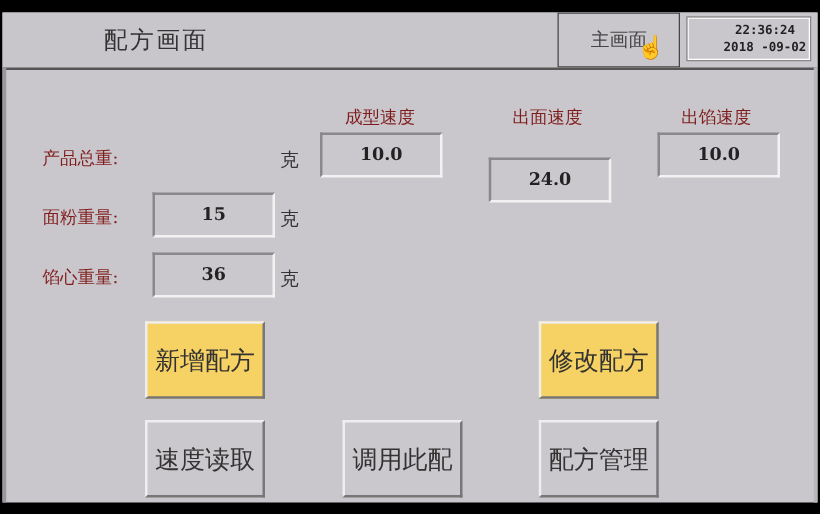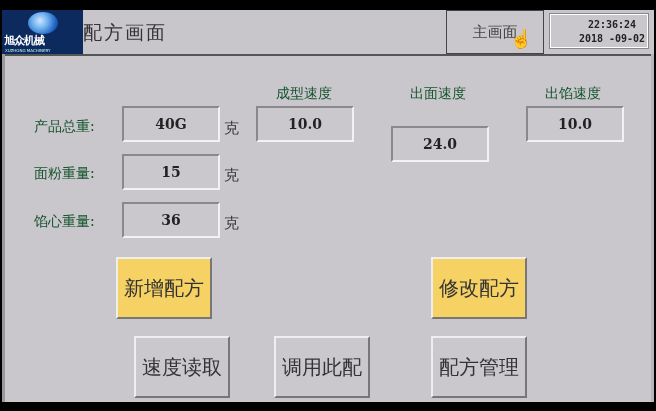--- a/index.html
+++ b/index.html
@@ -13,57 +13,51 @@
   .logo .brand { position:absolute; left:2px; top:25px; width:77px; font-size:11px; color:#fff; font-weight:bold;
         letter-spacing:-1px; font-family:"DejaVu Sans",sans-serif; line-height:12px; }
   .logo .sub { position:absolute; left:3px; top:38px; width:75px; font-size:4px; color:#cfe; line-height:5px; font-family:"DejaVu Sans",sans-serif; }
   .title { position:absolute; left:81px; top:0; width:362px; height:44px; line-height:44px; text-align:left;
         font-size:19px; color:#333; letter-spacing:2px; }
   .home-btn { position:absolute; left:444px; top:0; width:96px; height:42px; border:1px solid #444;
         background:#cac7cc; text-align:center; line-height:42px; font-size:15px; color:#444; cursor:pointer; }
   .hand { position:absolute; left:508px; top:20px; font-size:18px; color:#000; line-height:18px; }
   .clock { position:absolute; left:548px; top:4px; width:98px; height:34px; border:1px solid #fff; outline:1px solid #888;
         background:#cac7cc; text-align:center; font-family:"DejaVu Sans Mono",monospace; font-size:10px; font-weight:bold; color:#222; line-height:14px; padding-top:3px; box-sizing:border-box;padding-left:26px; }
-  .lbl { position:absolute; font-size:14px; color:#14532d; }
+  .lbl { position:absolute; font-size:14px; color:#7f1d1d; }
   .field { position:absolute; background:#cbc8cd; border-top:2px solid #8a888c; border-left:2px solid #8a888c;
         border-bottom:2px solid #f2f2f2; border-right:2px solid #f2f2f2; box-sizing:border-box;
         text-align:center; font-family:"DejaVu Serif",serif; font-size:14px; font-weight:bold; color:#222; }
   .unit { position:absolute; font-size:15px; color:#333; }
   .btn { position:absolute; width:96px; height:62px; box-sizing:border-box; text-align:center; line-height:58px;
         font-size:20px; color:#333; cursor:pointer; border-top:2px solid #eee; border-left:2px solid #eee;
         border-bottom:2px solid #777; border-right:2px solid #777; }
   .btn.yellow { background:#f6d163; }
   .btn.gray { background:#cbc8cd; }
   .rim-left { position:absolute; left:0; top:44px; width:3px; height:348px; background:#9a989c; }
   .rim-right { position:absolute; right:0; top:44px; width:3px; height:348px; background:#b8b6ba; }
 </style>
 </head>
 <body>
 
 <div class="screen">
   <div class="header">
-    <div class="logo">
-      <div class="globe"></div>
-      <div class="brand">旭众机械</div>
-      <div class="sub">XUZHONG MACHINERY</div>
-    </div>
     <div class="title">配方画面</div>
     <div class="home-btn">主画面</div>
     <div class="hand">☝</div>
     <div class="clock">
       <div>22:36:24</div>
       <div>2018 -09-02</div>
     </div>
   </div>
 
   <div class="rim-left"></div>
   <div class="rim-right"></div>
 
   <div class="lbl" style="left:32px;top:108px;">产品总重:</div>
-  <div class="field" style="left:120px;top:96px;width:98px;height:36px;line-height:32px;">40G</div>
   <div class="unit" style="left:222px;top:109px;">克</div>
 
   <div class="lbl" style="left:32px;top:155px;">面粉重量:</div>
   <div class="field" style="left:120px;top:144px;width:98px;height:36px;line-height:32px;">15</div>
   <div class="unit" style="left:222px;top:156px;">克</div>
 
   <div class="lbl" style="left:32px;top:203px;">馅心重量:</div>
   <div class="field" style="left:120px;top:192px;width:98px;height:36px;line-height:32px;">36</div>
   <div class="unit" style="left:222px;top:204px;">克</div>
 
@@ -72,16 +66,16 @@
 
   <div class="lbl" style="left:408px;top:75px;">出面速度</div>
   <div class="field" style="left:389px;top:96px;width:98px;height:36px;line-height:32px;margin-top:20px;">24.0</div>
 
   <div class="lbl" style="left:543px;top:75px;">出馅速度</div>
   <div class="field" style="left:524px;top:96px;width:98px;height:36px;line-height:32px;">10.0</div>
 
   <div class="btn yellow" style="left:114px;top:247px;">新增配方</div>
   <div class="btn yellow" style="left:429px;top:247px;">修改配方</div>
 
-  <div class="btn gray" style="left:114px;top:326px;margin-left:18px;">速度读取</div>
+  <div class="btn gray" style="left:114px;top:326px;">速度读取</div>
   <div class="btn gray" style="left:272px;top:326px;">调用此配方</div>
   <div class="btn gray" style="left:429px;top:326px;">配方管理</div>
 </div>
 
 </body></html>

